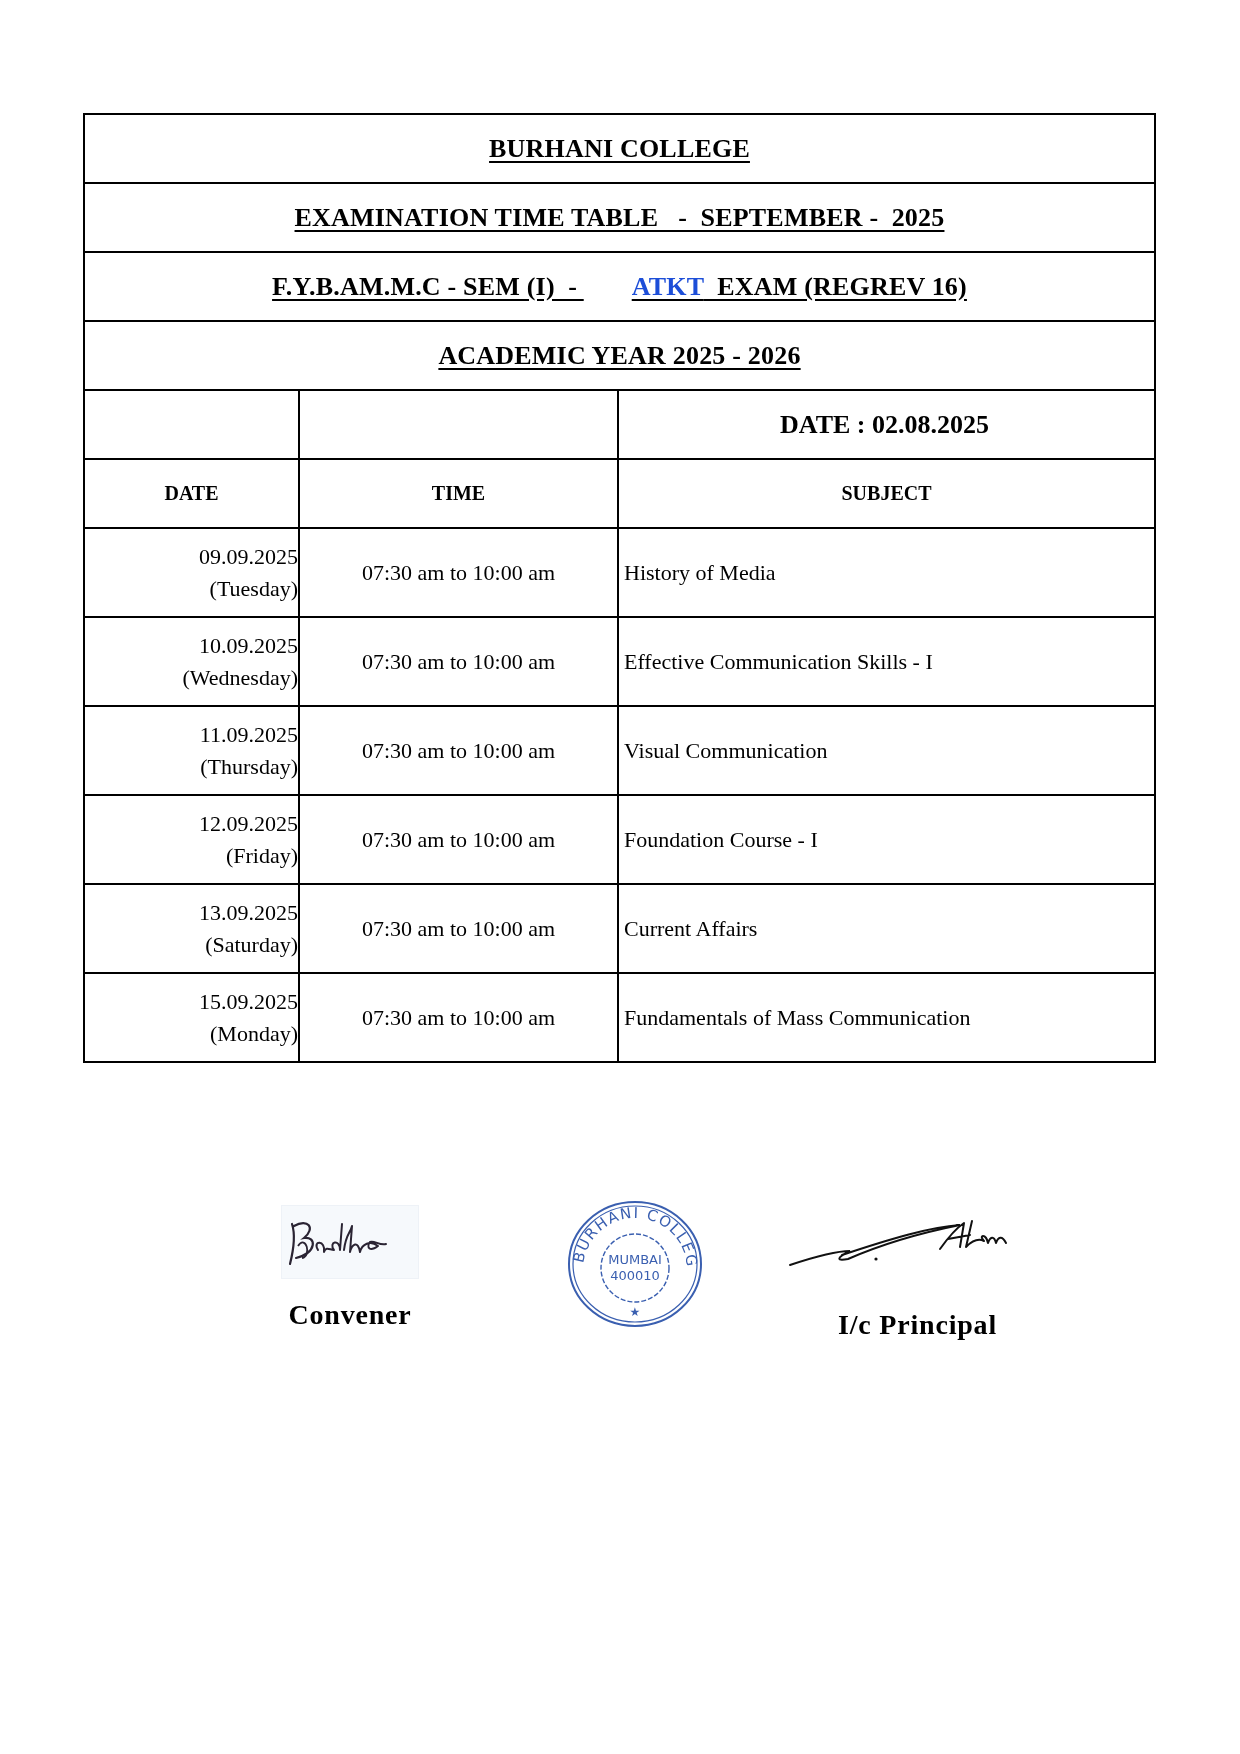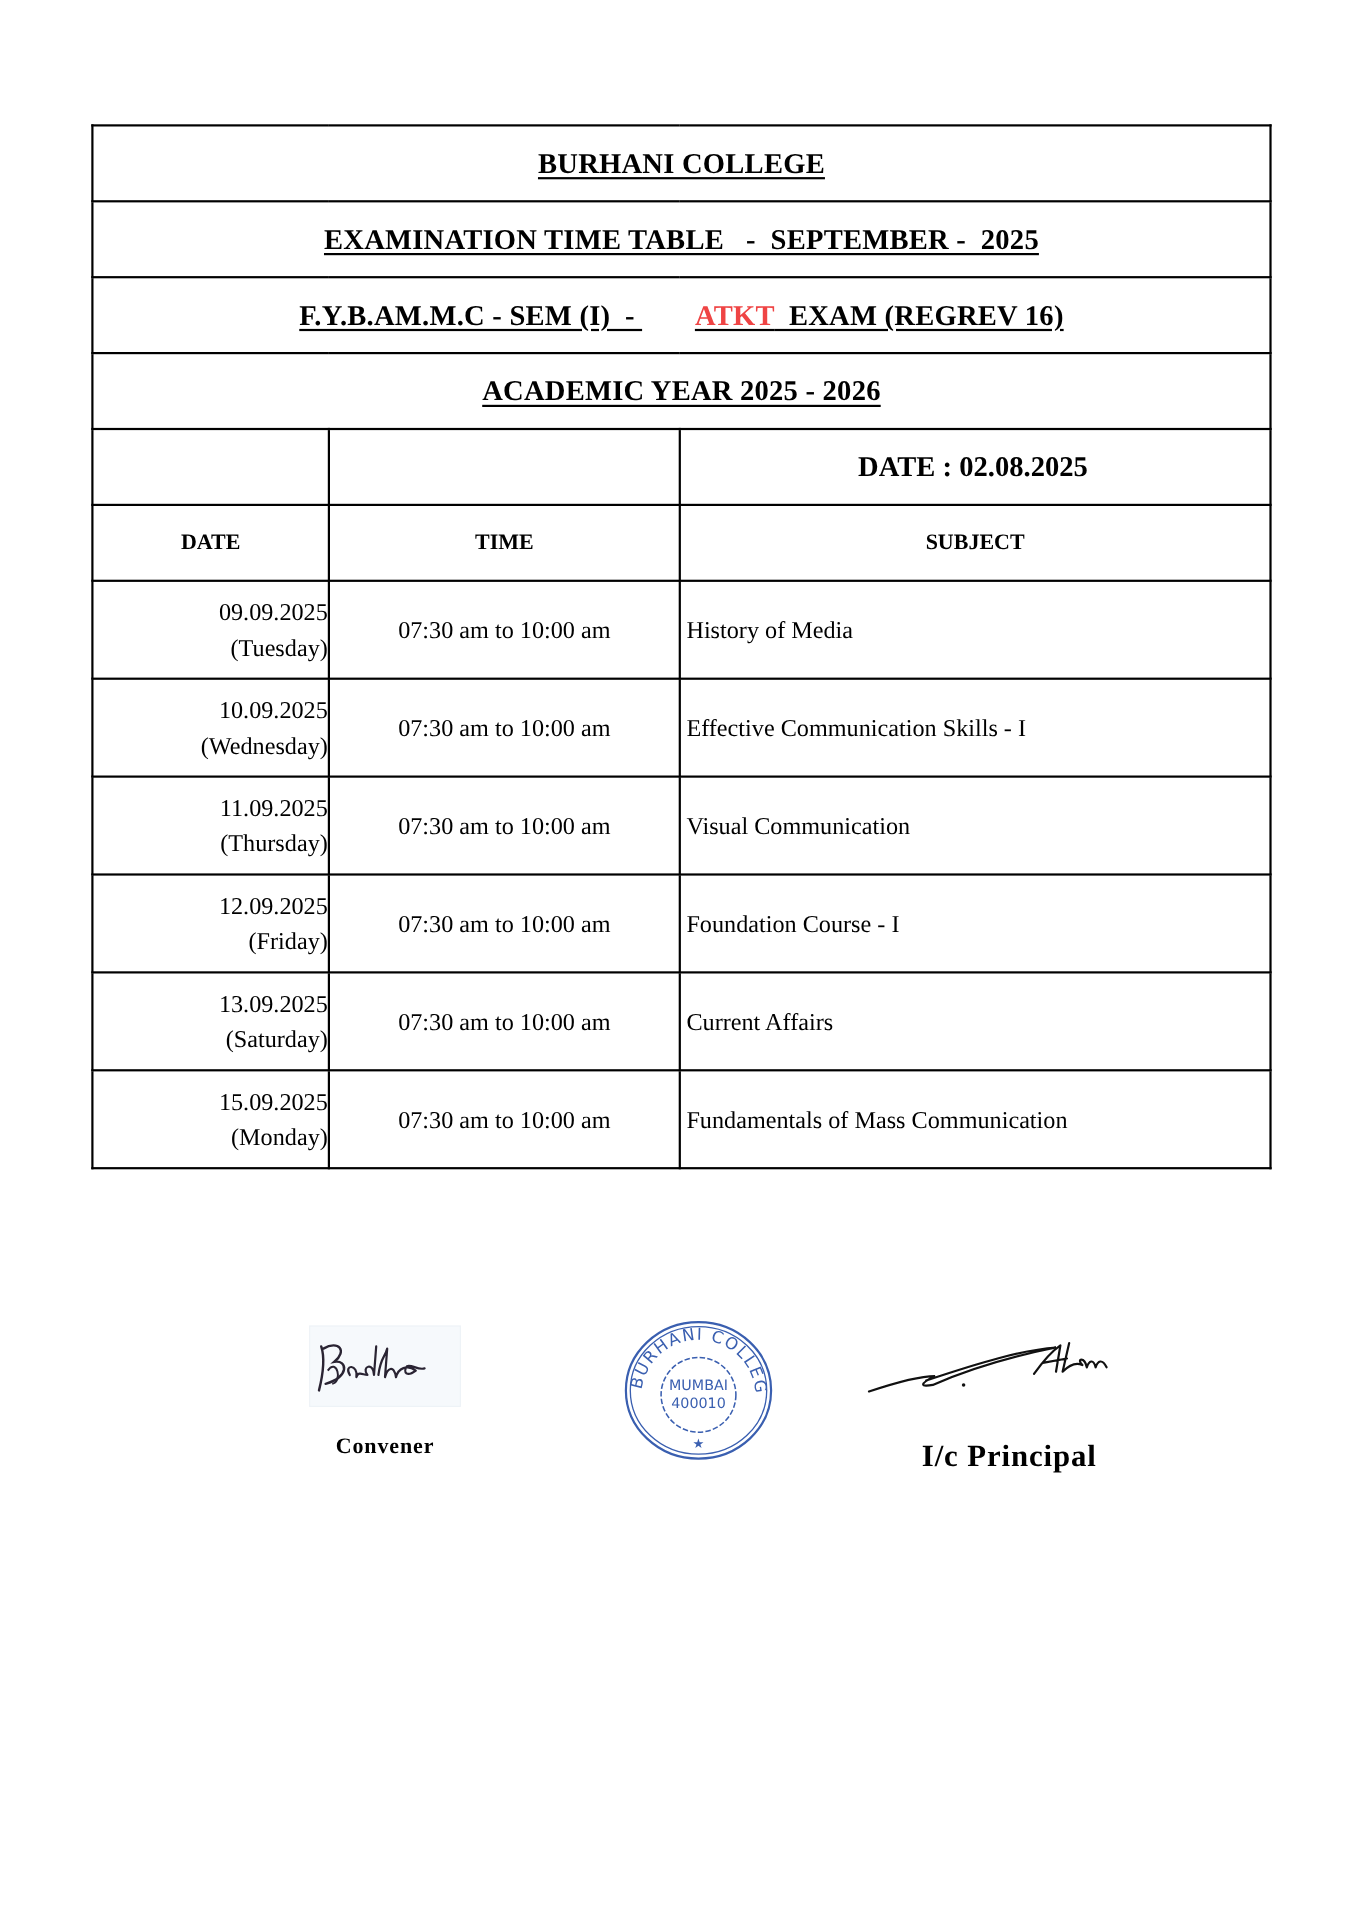--- a/index.html
+++ b/index.html
@@ -10,21 +10,21 @@
         border-collapse: collapse; table-layout: fixed; }
   .tt td { border: 2px solid #000; padding: 0; }
   .tt col.c1 { width: 215px; }
   .tt col.c2 { width: 319px; }
   .tt col.c3 { width: 537px; }
 
   .hdr td { height: 67px; text-align: center; vertical-align: middle;
             font-weight: bold; font-size: 26px; letter-spacing: 0.2px;
             font-family: "Liberation Serif", "DejaVu Serif", serif; }
   .hdr td span.u { text-decoration: underline; text-underline-offset: 4px; }
-  .hdr td .red { color: #ef4444; margin-left: 48px; }
+  .hdr td .red { color: #1d4ed8; margin-left: 48px; }
 
   .daterow td { height: 67px; }
   .daterow td.dt { text-align: center; vertical-align: middle; padding-right: 4px;
                    font-weight: bold; font-size: 26px;
                    font-family: "Liberation Serif", "DejaVu Serif", serif; }
 
   .colhead td { height: 67px; text-align: center; vertical-align: middle;
                 font-weight: bold; font-size: 20px;
                 font-family: "Liberation Serif", "DejaVu Serif", serif; }
 
@@ -32,21 +32,21 @@
             font-family: "Liberation Serif", "DejaVu Serif", serif; }
   .row td.d { text-align: right; line-height: 32px; }
   .row td.t { text-align: center; }
   .row td.s { text-align: left; padding-left: 5px; }
 
   .sig-block { position: absolute; text-align: center; font-weight: bold;
                font-family: "Liberation Serif", "DejaVu Serif", serif; }
   .sig-left { left: 180px; top: 1205px; width: 340px; }
   .sig-left .sigimg { width: 136px; height: 72px; margin: 0 auto 18px auto;
                       background: #f6f9fc; border: 1px solid #eef2f7; position: relative; }
-  .sig-left .lbl { font-size: 20px; line-height: 36px; letter-spacing: 0.8px; }
+  .sig-left .lbl { font-size: 28px; line-height: 36px; letter-spacing: 0.8px; }
 
   .stamp { position: absolute; left: 565px; top: 1198px; width: 140px; height: 132px; }
 
   .sig-right { left: 780px; top: 1195px; width: 260px; }
   .sig-right .sigimg { width: 240px; height: 90px; position: relative; margin-bottom: 22px; }
   .sig-right .lbl { font-size: 28px; line-height: 36px; text-align: center; padding-left: 15px; letter-spacing: 0.8px; }
 </style>
 </head>
 <body>
 

